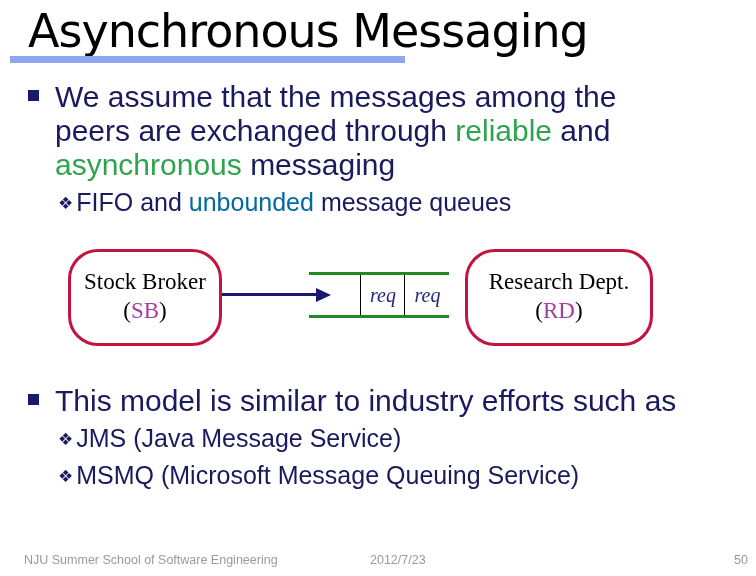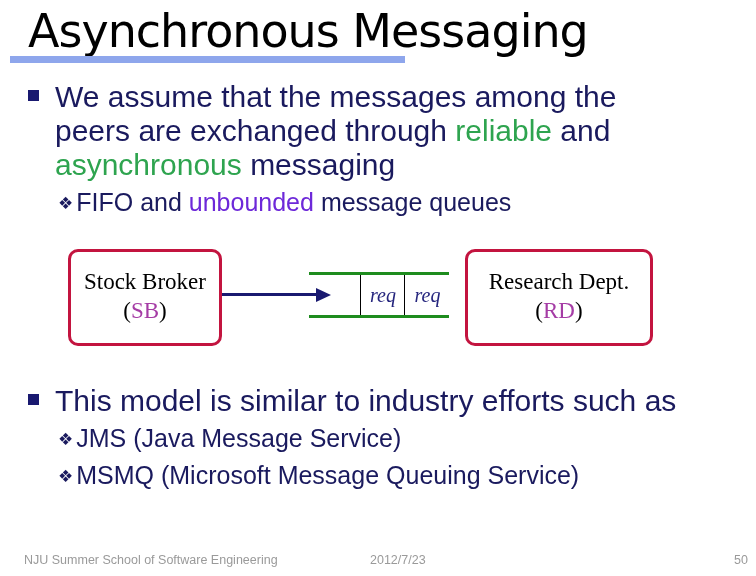--- a/index.html
+++ b/index.html
@@ -5,36 +5,36 @@
   html,body{margin:0;padding:0;background:#fff;}
   .slide{position:relative;width:756px;height:576px;background:#ffffff;overflow:hidden;
          font-family:"Liberation Sans",sans-serif;}
 
   .title{position:absolute;left:28px;top:4px;font-size:46px;letter-spacing:-1px;
          color:#000;white-space:nowrap;font-family:"DejaVu Sans",sans-serif;}
   .title-underline{position:absolute;left:10px;top:56px;width:395px;height:7px;background:#8ea6ec;}
 
   .navy{color:#1a1a5e;}
   .green{color:#2ea44f;}
-  .red{color:#6d28d9;margin-top:23px;}
+  .red{color:#0369a1;margin-top:23px;}
 
   .bullet-block{position:absolute;left:28px;font-size:30px;line-height:34px;color:#1a1a5e;
                 padding-left:27px;width:660px;box-sizing:border-box;}
   .b1{top:80px;}
   .b2{top:384px;width:700px;}
   .square{position:absolute;left:0;top:10px;width:11px;height:11px;background:#191970;}
 
   .sub-bullet{position:absolute;left:58px;font-size:25px;line-height:32px;color:#1a1a5e;white-space:nowrap;}
   .sub1{top:186px;}
   .sub2{top:422px;}
   .sub3{top:459px;}
   .diamond{font-size:17px;color:#1a1a5e;margin-right:3px;position:relative;top:-2px;}
 
   
-  .node{position:absolute;border:3px solid #c3143f;border-radius:10px;background:#fff;
+  .node{position:absolute;border:3px solid #c3143f;border-radius:30px;background:#fff;
         text-align:center;font-family:"Liberation Serif",serif;font-size:23px;color:#000;
         line-height:29px;padding-top:15px;box-sizing:border-box;}
   .node-sb{left:68px;top:249px;width:154px;height:97px;}
   .node-rd{left:465px;top:249px;width:188px;height:97px;}
   .abbr{color:#a53ca5;}
 
   .arrow-line{position:absolute;left:222px;top:293px;width:96px;height:3px;background:#191970;}
   .arrow-head{position:absolute;left:316px;top:288px;width:0;height:0;
               border-left:15px solid #191970;border-top:7px solid transparent;border-bottom:7px solid transparent;}
 

